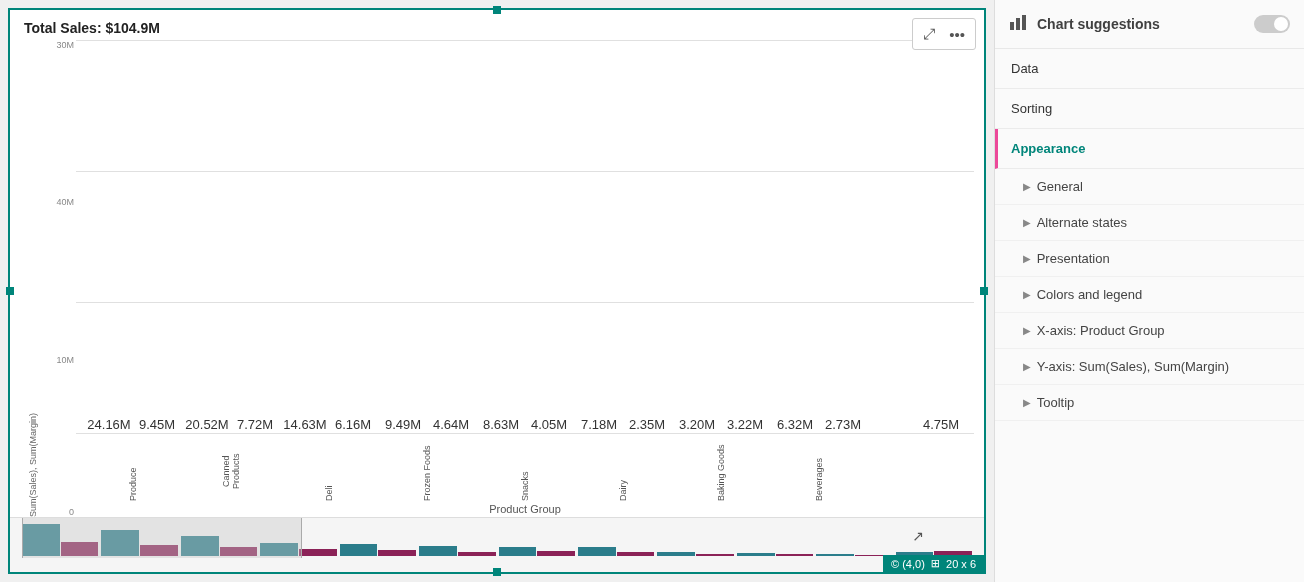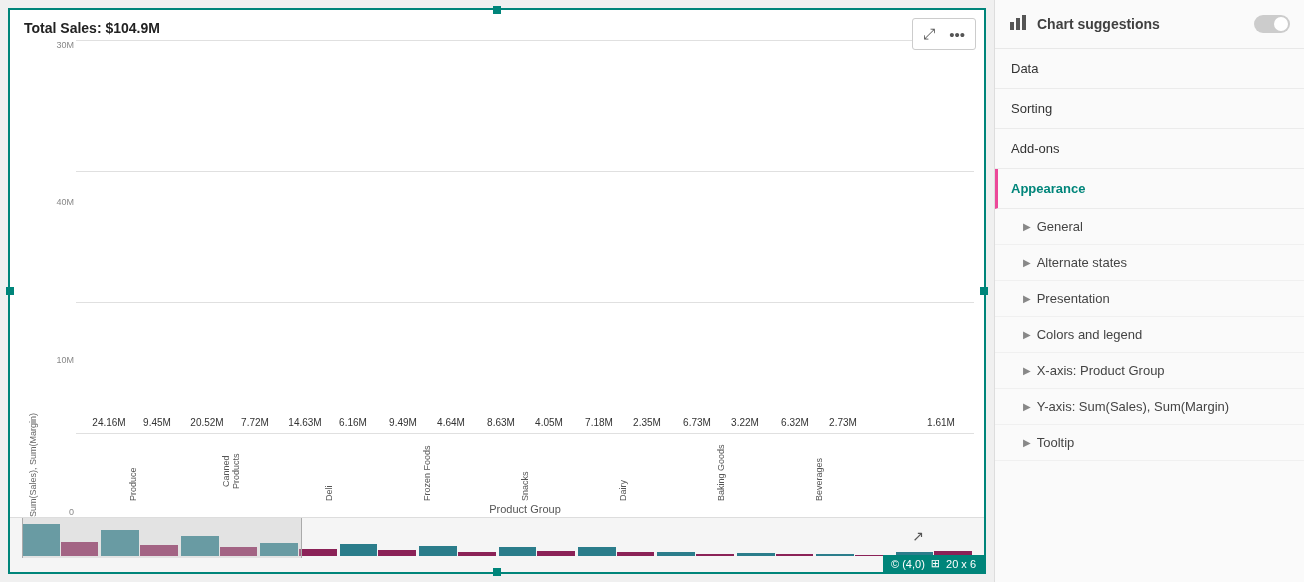--- a/index.html
+++ b/index.html
@@ -133,21 +133,21 @@
     .bar-fill {
       width: 100%;
       position: relative;
     }
 
     .bar-label {
       position: absolute;
       top: -16px;
       left: 50%;
       transform: translateX(-50%);
-      font-size: 10px;
+      font-size: 13px;
       color: #333;
       white-space: nowrap;
     }
 
     .bar-teal { background: #2b7d8b; }
     .bar-magenta { background: #8b2257; }
 
     .x-axis-labels {
       display: flex;
       padding: 0 10px;
@@ -424,21 +424,21 @@
                   <div class="bar-fill bar-teal" style="height:23.9%;"></div>
                 </div>
                 <div class="bar">
                   <span class="bar-label">2.35M</span>
                   <div class="bar-fill bar-magenta" style="height:7.8%;"></div>
                 </div>
               </div>
 
               <div class="bar-group">
                 <div class="bar">
-                  <span class="bar-label">6.73M</span>
+                  <span class="bar-label">3.20M</span>
                   <div class="bar-fill bar-teal" style="height:22.4%;"></div>
                 </div>
                 <div class="bar">
                   <span class="bar-label">3.22M</span>
                   <div class="bar-fill bar-magenta" style="height:10.7%;"></div>
                 </div>
               </div>
 
               <div class="bar-group">
                 <div class="bar">
@@ -449,21 +449,21 @@
                   <span class="bar-label">2.73M</span>
                   <div class="bar-fill bar-magenta" style="height:9.1%;"></div>
                 </div>
               </div>
 
               <div class="bar-group">
                 <div class="bar">
                   <div class="bar-fill bar-teal" style="height:0%;"></div>
                 </div>
                 <div class="bar">
-                  <span class="bar-label">1.61M</span>
+                  <span class="bar-label">4.75M</span>
                   <div class="bar-fill bar-magenta" style="height:11.5%;"></div>
                 </div>
               </div>
             </div>
           </div>
 
           <div class="x-axis-labels">
             <div class="x-axis-label">Produce</div>
             <div class="x-axis-label">Canned Products</div>
             <div class="x-axis-label">Deli</div>
@@ -564,23 +564,20 @@
     <div class="toggle-switch"></div>
   </div>
 
   <div class="panel-nav">
     <div class="nav-item">
       <span>Data</span>
     </div>
     <div class="nav-item">
       <span>Sorting</span>
     </div>
-    <div class="nav-item">
-      <span>Add-ons</span>
-    </div>
     <div class="nav-item active">
       <span>Appearance</span>
     </div>
 
     <div class="nav-section-item">
       <span class="chevron">▶</span>
       <span>General</span>
     </div>
     <div class="nav-section-item">
       <span class="chevron">▶</span>

